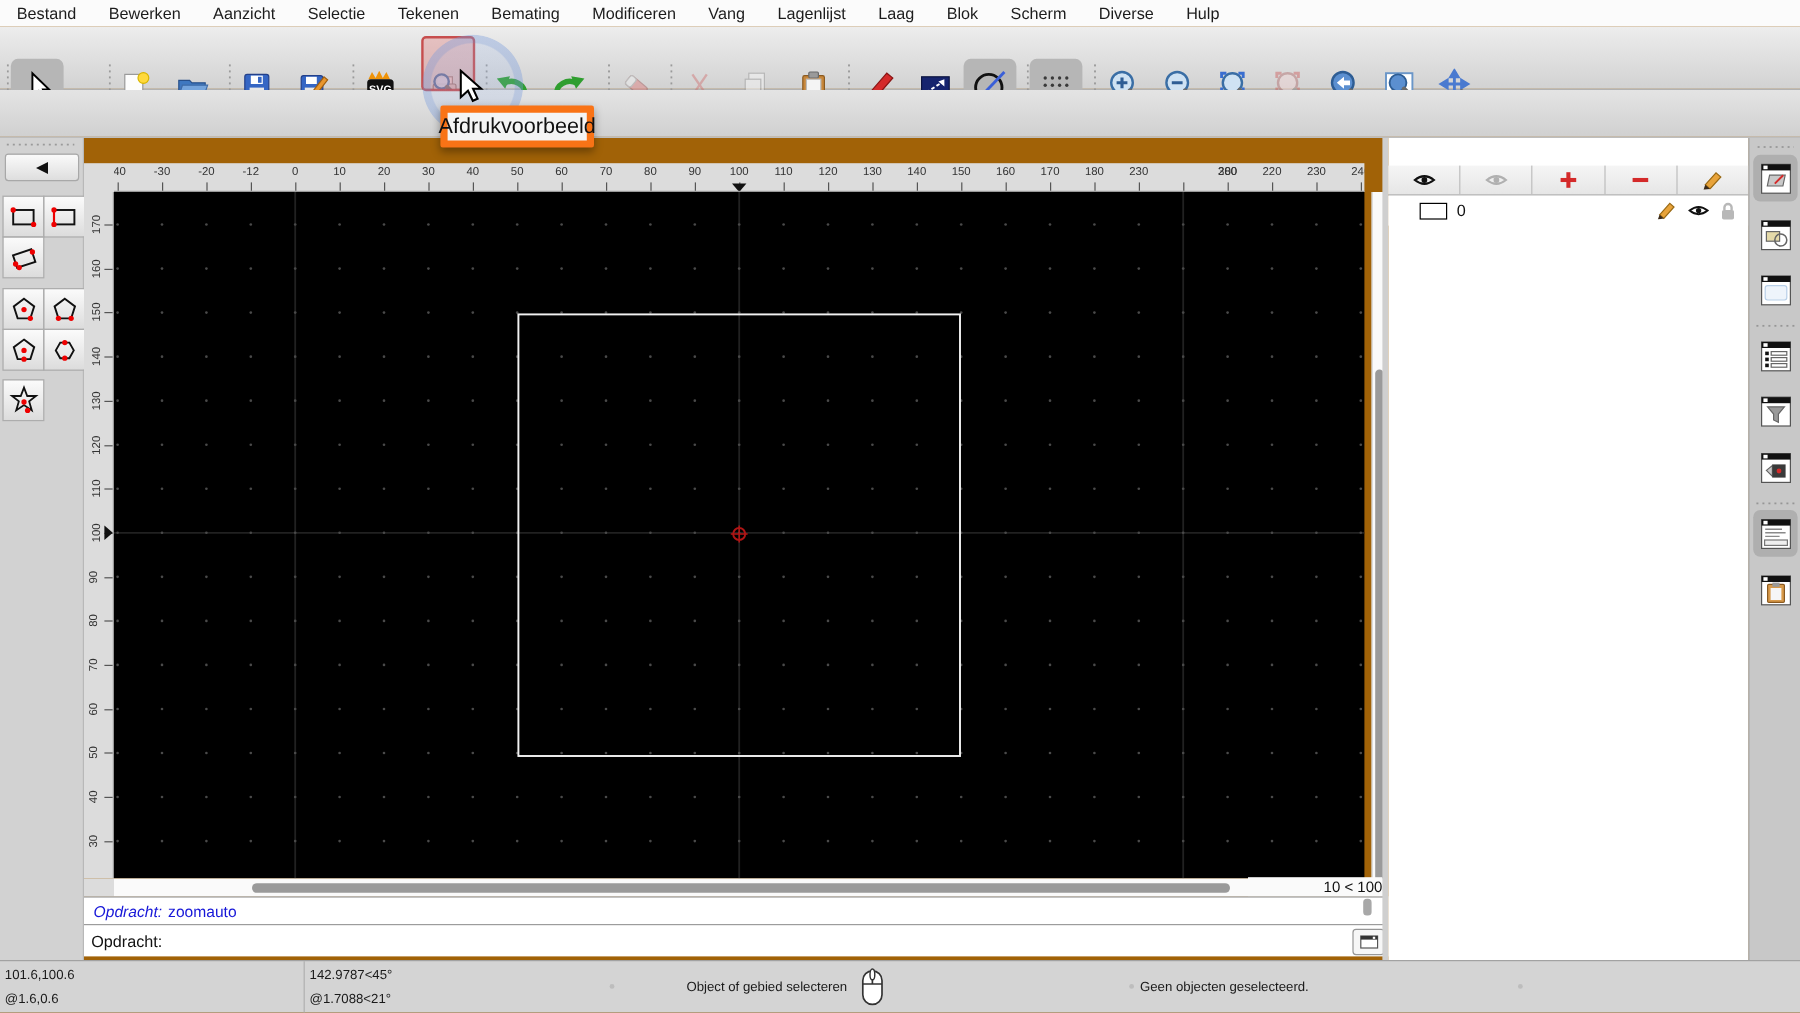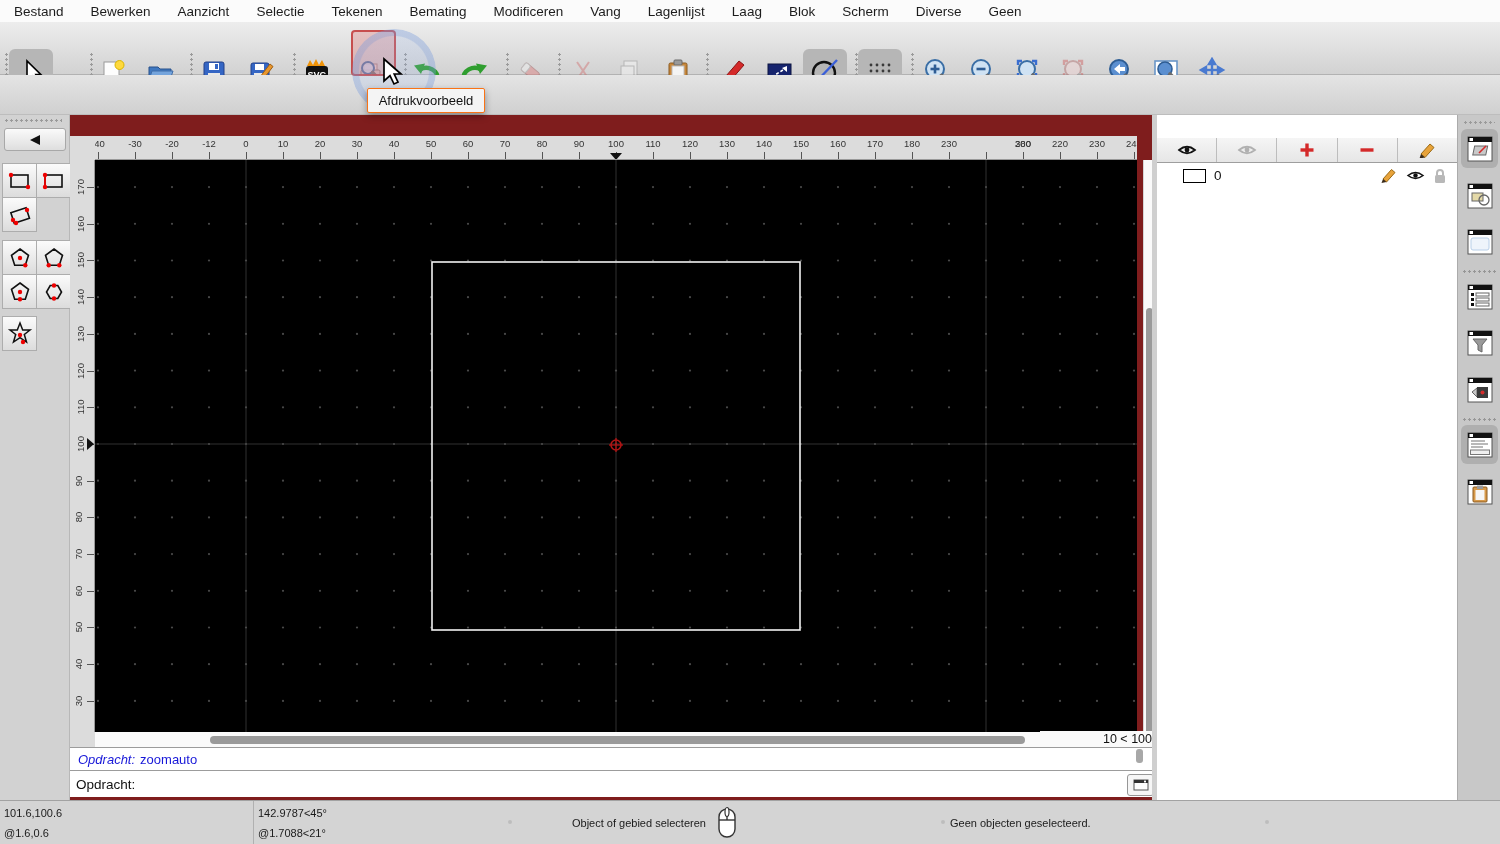--- a/index.html
+++ b/index.html
@@ -1,18 +1,18 @@
 <!DOCTYPE html>
 <html><head>
 <meta charset="utf-8">
 <style>
   html,body{margin:0;padding:0;background:#888;}
   .app{position:relative;width:1500px;height:844px;overflow:hidden;
        font-family:"Liberation Sans","DejaVu Sans",sans-serif;
-       background:#7f1d1d;-webkit-font-smoothing:antialiased;}
+       background:#a16207;-webkit-font-smoothing:antialiased;}
   
   .menubar{position:absolute;left:0;top:0;width:1500px;height:22px;background:#fbfbfb;
            display:flex;align-items:center;gap:27px;padding-left:14px;box-sizing:border-box;
            font-size:13.5px;color:#1c1c1c;}
   .menu-item{white-space:nowrap;cursor:default;}
   
   .toolbar{position:absolute;left:0;top:22px;width:1500px;height:53px;
            background:linear-gradient(#ededed,#d2d2d2);border-bottom:1px solid #b2b2b2;box-sizing:border-box;}
   .optionsbar{position:absolute;left:0;top:75px;width:1500px;height:40px;
            background:linear-gradient(#e4e4e4,#d0d0d0);border-bottom:1px solid #bdbdbd;box-sizing:border-box;}
@@ -27,22 +27,22 @@
           background-image:radial-gradient(circle,#9a9a9a 1px,transparent 1.2px);background-size:5px 3px;}
   .opt-arrow-btn{position:absolute;left:14px;top:81px;width:46px;height:27px;border:2px solid #818181;
           border-radius:6px;background:linear-gradient(#fafafa,#e2e2e2);
           display:flex;align-items:center;justify-content:center;}
   
   .hl-rect{position:absolute;left:351px;top:30px;width:41px;height:42px;border:2px solid rgba(195,65,65,.9);
            background:rgba(225,110,110,.32);border-radius:4px;z-index:40;}
   .click-circle{position:absolute;left:352px;top:29px;width:84px;height:84px;border-radius:50%;z-index:41;
            background:radial-gradient(circle,rgba(150,180,235,.20) 0 58%,rgba(120,155,220,.38) 60% 70%,rgba(120,155,220,0) 72%);}
   .tooltip{position:absolute;left:367px;top:88px;width:116px;height:23px;background:#f4f4f4;
-           border:1px solid #f97316;border-radius:2px;box-shadow:0 3px 7px rgba(0,0,0,.35);
-           display:flex;align-items:center;justify-content:center;font-size:13px;color:#111;z-index:50;}
+           border:6px solid #f97316;border-radius:2px;box-shadow:0 3px 7px rgba(0,0,0,.35);
+           display:flex;align-items:center;justify-content:center;font-size:18px;color:#111;z-index:50;}
   .cursor{position:absolute;left:380px;top:57px;z-index:60;}
   
   .palette{position:absolute;left:0;top:115px;width:70px;height:685px;background:#d2d2d2;
            border-right:1px solid #b8b8b8;box-sizing:border-box;}
   .back-btn{position:absolute;left:4px;top:13px;width:60px;height:21px;background:linear-gradient(#fafafa,#dedede);
            border:1px solid #a8a8a8;border-radius:3px;display:flex;align-items:center;justify-content:center;}
   .pal-btn{position:absolute;width:33px;height:33px;background:linear-gradient(#fbfbfb,#dcdcdc);
            border:1px solid #adadad;display:flex;align-items:center;justify-content:center;}
   
   .tabbar{position:absolute;left:70px;top:115px;width:1087px;height:21px;background:#ececec;
@@ -110,21 +110,21 @@
       <span class="menu-item">Selectie</span>
       <span class="menu-item">Tekenen</span>
       <span class="menu-item">Bemating</span>
       <span class="menu-item">Modificeren</span>
       <span class="menu-item">Vang</span>
       <span class="menu-item">Lagenlijst</span>
       <span class="menu-item">Laag</span>
       <span class="menu-item">Blok</span>
       <span class="menu-item">Scherm</span>
       <span class="menu-item">Diverse</span>
-      <span class="menu-item">Geen</span>
+      <span class="menu-item">Hulp</span>
     </div>
 
   <div class="toolbar">
     <div class="grip-v" style="left:5px"></div>
     <div class="grip-v" style="left:90px"></div>
     <div class="grip-v" style="left:190px"></div>
     <div class="grip-v" style="left:293px"></div>
     <div class="grip-v" style="left:404px"></div>
     <div class="grip-v" style="left:506px"></div>
     <div class="grip-v" style="left:558px"></div>

